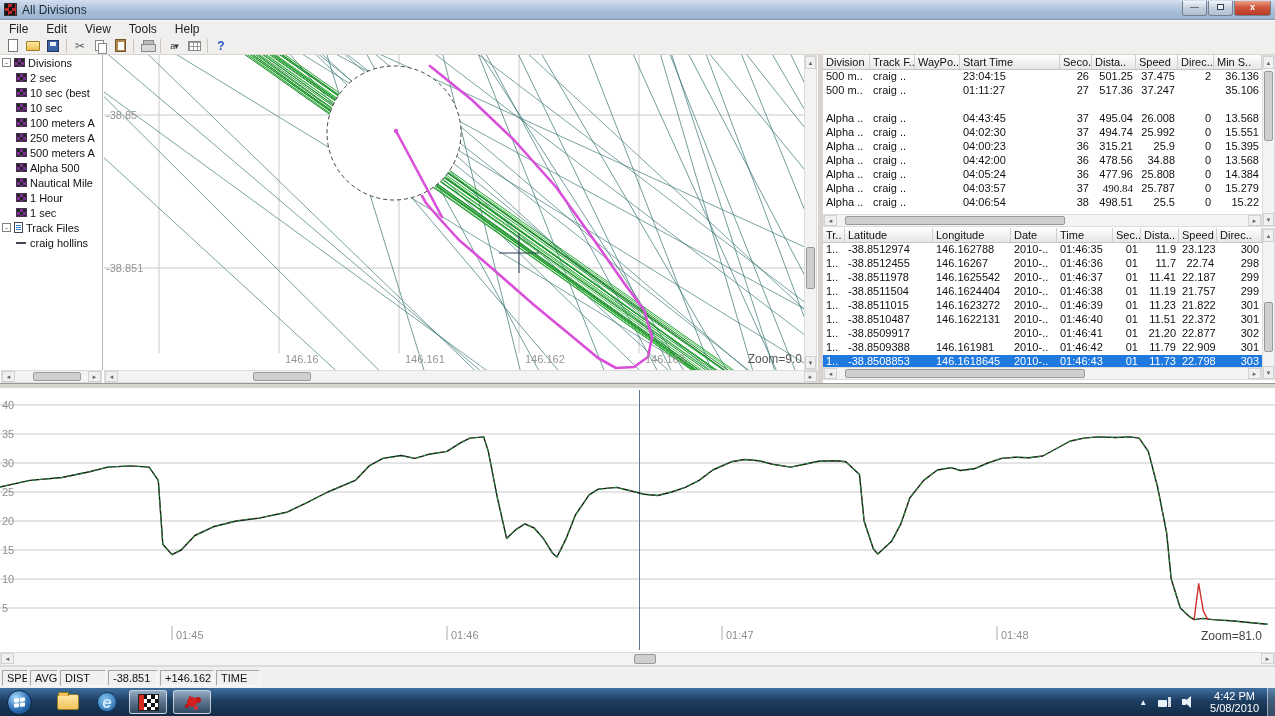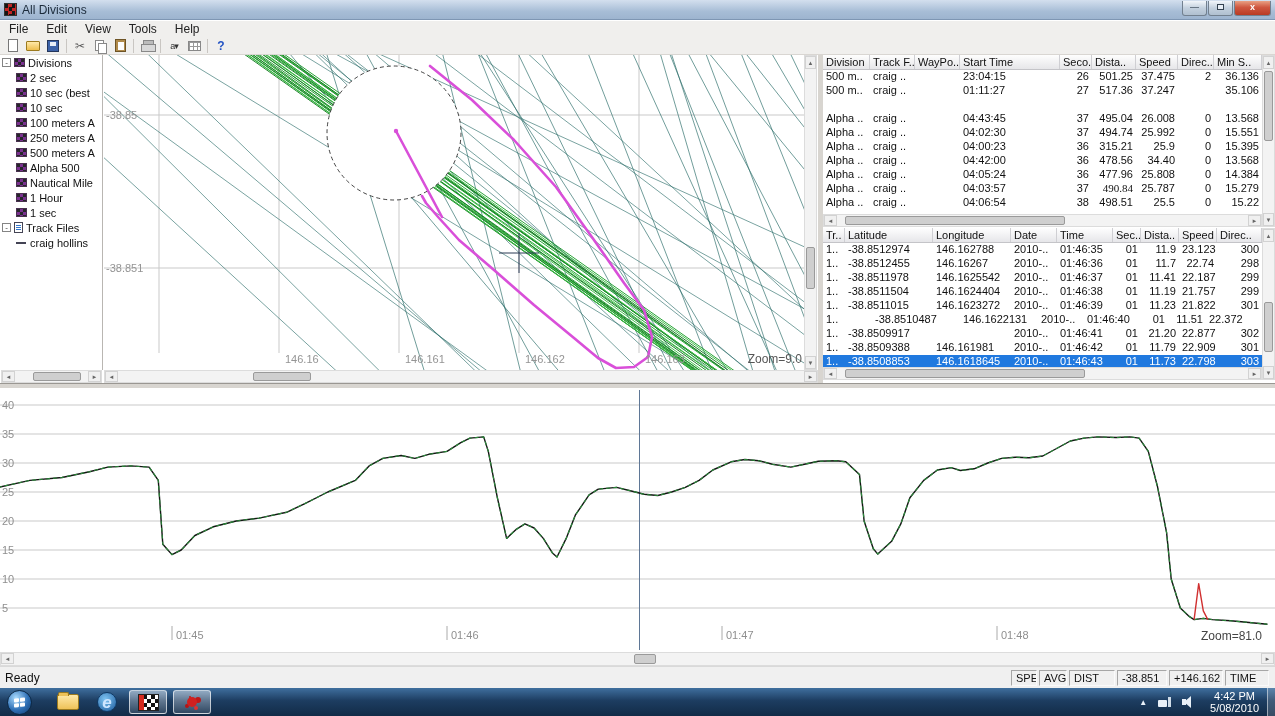--- a/index.html
+++ b/index.html
@@ -424,21 +424,21 @@
       <div class="gt-cell al-r" style="width: 36px;">0</div>
       <div class="gt-cell al-r" style="width: 48px;">15.395</div>
     </div>
     <div class="gt-row">
       <div class="gt-cell" style="width: 47px;">Alpha ..</div>
       <div class="gt-cell" style="width: 45px;">craig ..</div>
       <div class="gt-cell" style="width: 45px;"></div>
       <div class="gt-cell" style="width: 100px;">04:42:00</div>
       <div class="gt-cell al-r" style="width: 32px;">36</div>
       <div class="gt-cell al-r" style="width: 44px;">478.56</div>
-      <div class="gt-cell al-r" style="width: 42px;">34.40</div>
+      <div class="gt-cell al-r" style="width: 42px;">34.88</div>
       <div class="gt-cell al-r" style="width: 36px;">0</div>
       <div class="gt-cell al-r" style="width: 48px;">13.568</div>
     </div>
     <div class="gt-row">
       <div class="gt-cell" style="width: 47px;">Alpha ..</div>
       <div class="gt-cell" style="width: 45px;">craig ..</div>
       <div class="gt-cell" style="width: 45px;"></div>
       <div class="gt-cell" style="width: 100px;">04:05:24</div>
       <div class="gt-cell al-r" style="width: 32px;">36</div>
       <div class="gt-cell al-r" style="width: 44px;">477.96</div>
@@ -531,21 +531,21 @@
       <div class="gt-cell" style="width: 78px;">146.1623272</div>
       <div class="gt-cell" style="width: 46px;">2010-..</div>
       <div class="gt-cell" style="width: 56px;">01:46:39</div>
       <div class="gt-cell al-r" style="width: 28px;">01</div>
       <div class="gt-cell al-r" style="width: 38px;">11.23</div>
       <div class="gt-cell al-r" style="width: 38px;">21.822</div>
       <div class="gt-cell al-r" style="width: 45px;">301</div>
     </div>
     <div class="gt-row">
       <div class="gt-cell" style="width: 22px;">1..</div>
-      <div class="gt-cell" style="width: 88px; margin-left: 27px;">-38.8510487</div>
+      <div class="gt-cell" style="width: 88px;">-38.8510487</div>
       <div class="gt-cell" style="width: 78px;">146.1622131</div>
       <div class="gt-cell" style="width: 46px;">2010-..</div>
       <div class="gt-cell" style="width: 56px;">01:46:40</div>
       <div class="gt-cell al-r" style="width: 28px;">01</div>
       <div class="gt-cell al-r" style="width: 38px;">11.51</div>
       <div class="gt-cell al-r" style="width: 38px;">22.372</div>
       <div class="gt-cell al-r" style="width: 45px;">301</div>
     </div>
     <div class="gt-row">
       <div class="gt-cell" style="width: 22px;">1..</div>
@@ -667,21 +667,20 @@
 </div>
 <div class="sb" style="left:0px; top:652px; width:1275px; height:14px;">
   <div class="sb-btn">◄</div>
   <div class="sb-track">
       <div class="sb-thumb" style="left:620px; top:1px; width:22px; height:10px;"></div>
     </div>
   <div class="sb-btn">►</div>
 </div>
 
 <div class="statusbar">
-  <div class="status-msg">Ready</div>
   <div id="statusPanels" style="display:flex;">
       <div class="status-panel" style="width: 26px;">SPE</div>
       <div class="status-panel" style="width: 28px;">AVG</div>
       <div class="status-panel" style="width: 46px;">DIST</div>
       <div class="status-panel" style="width: 50px;">-38.851</div>
       <div class="status-panel" style="width: 54px;">+146.162</div>
       <div class="status-panel" style="width: 44px;">TIME</div>
     </div>
   <div class="status-gap"></div>
 </div>

